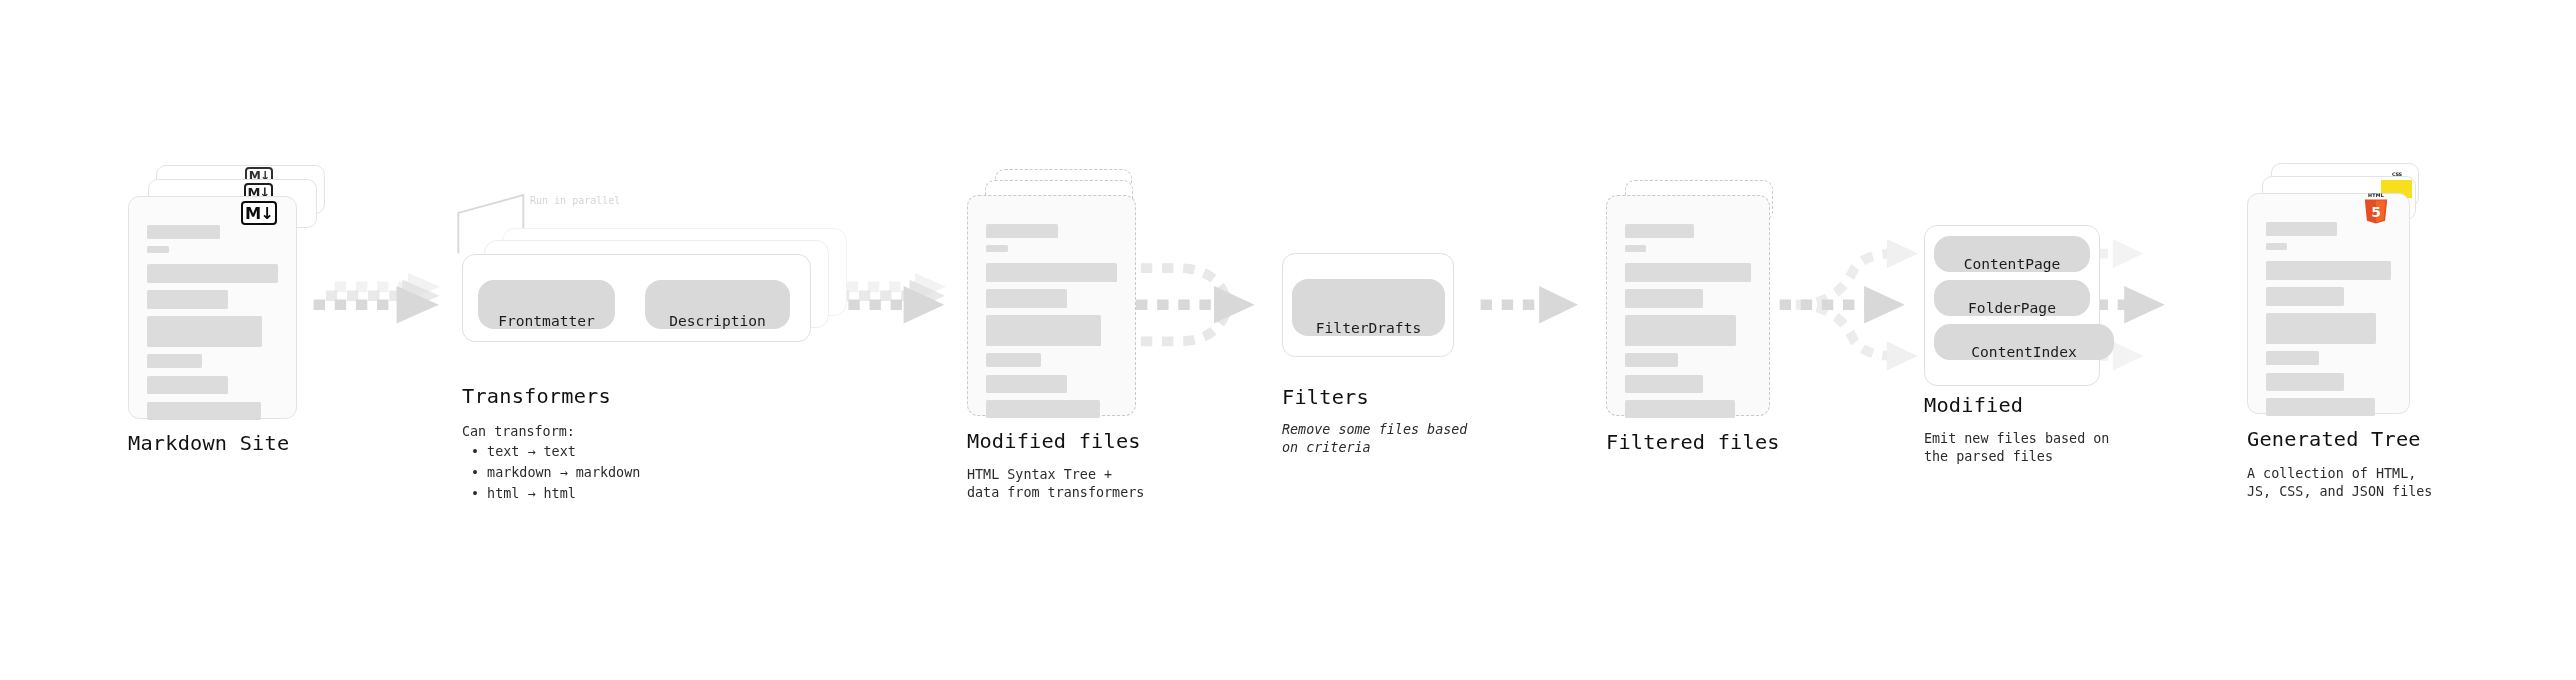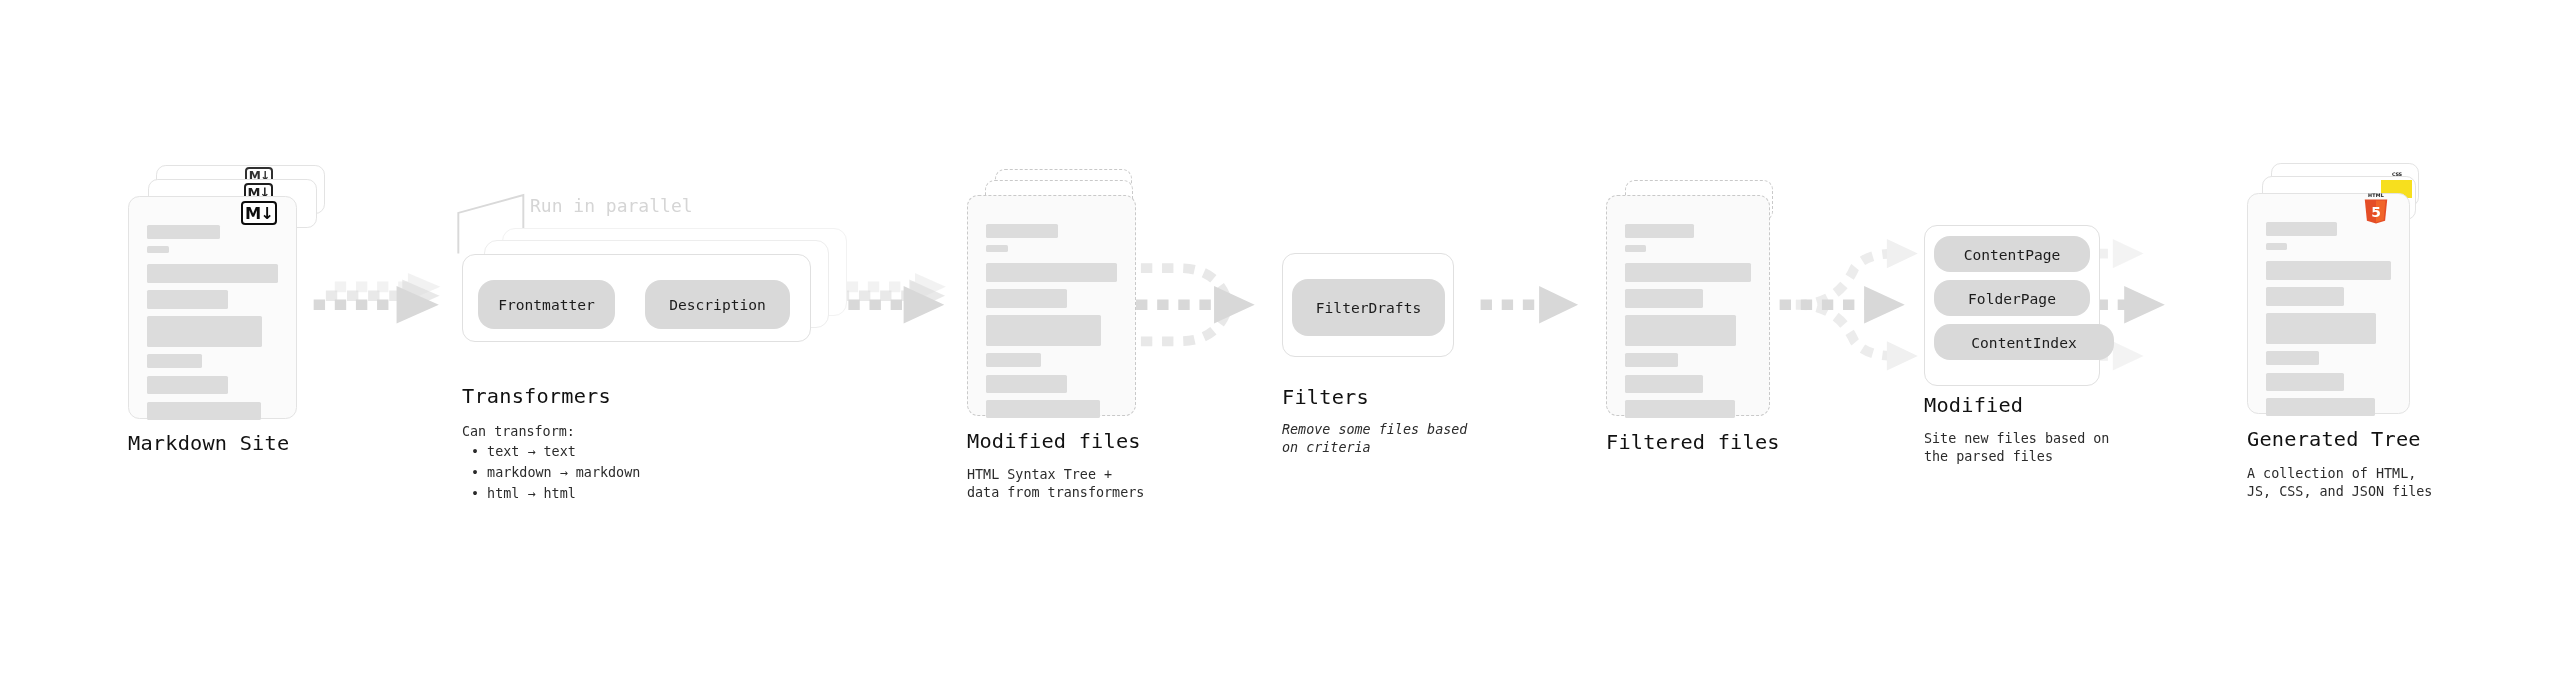--- a/index.html
+++ b/index.html
@@ -66,21 +66,21 @@
     color: #2b2b2b;
     white-space: pre;
   }
 
   
   .chip {
     position: absolute;
     background: #d9d9d9;
     border-radius: 16px;
     display: flex;
-    align-items: center;
+    align-items: flex-end;
     justify-content: center;
     font-size: 14.6px;
     color: #1c1c1c;
     box-sizing: border-box;
     white-space: nowrap;
   }
   .chip.l2 { background: #e4e4e4; color: transparent; }
   .chip.l3 { background: #ececec; color: transparent; }
 
   .panel {
@@ -88,21 +88,21 @@
     border: 1.3px solid #e0e0e0;
     border-radius: 13px;
     background: #ffffff;
     box-sizing: border-box;
   }
   .panel.l2 { border-color: #ededed; }
   .panel.l3 { border-color: #f2f2f2; }
 
   .runlabel {
     position: absolute;
-    font-size: 18px;
+    font-size: 10px;
     color: #d5d5d5;
     white-space: nowrap;
   }
 
   svg.overlay {
     position: absolute;
     left: 0; top: 0;
     width: 2576px; height: 681px;
     pointer-events: none;
   }
@@ -373,21 +373,21 @@
     </div>
     <div class="chip" style="left:1934px; top:280px; width:156px; height:36px;">
       <span>FolderPage</span>
     </div>
     <div class="chip" style="left:1934px; top:324px; width:180px; height:36px;">
       <span>ContentIndex</span>
     </div>
 
     <div class="title" style="left:1924px; top:393px;">Modified</div>
 
-    <div class="caption" style="left:1924px; top:430px;">Site new files based on
+    <div class="caption" style="left:1924px; top:430px;">Emit new files based on
 the parsed files</div>
   </div>
 
   <div class="node">
 
     <div class="card ghost" style="left:2271px; top:163px; width:148px; height:44px; border-radius:9.8px;"></div>
     <div class="cssbar" style="left:2386px; top:178px; width:24.4px; height:4.1px;"></div>
     <div class="csstxt" style="left:2392px; top:171px;">CSS</div>
 
     <div class="card ghost" style="left:2262px; top:176px; width:154px; height:44px; border-radius:9.8px;"></div>

